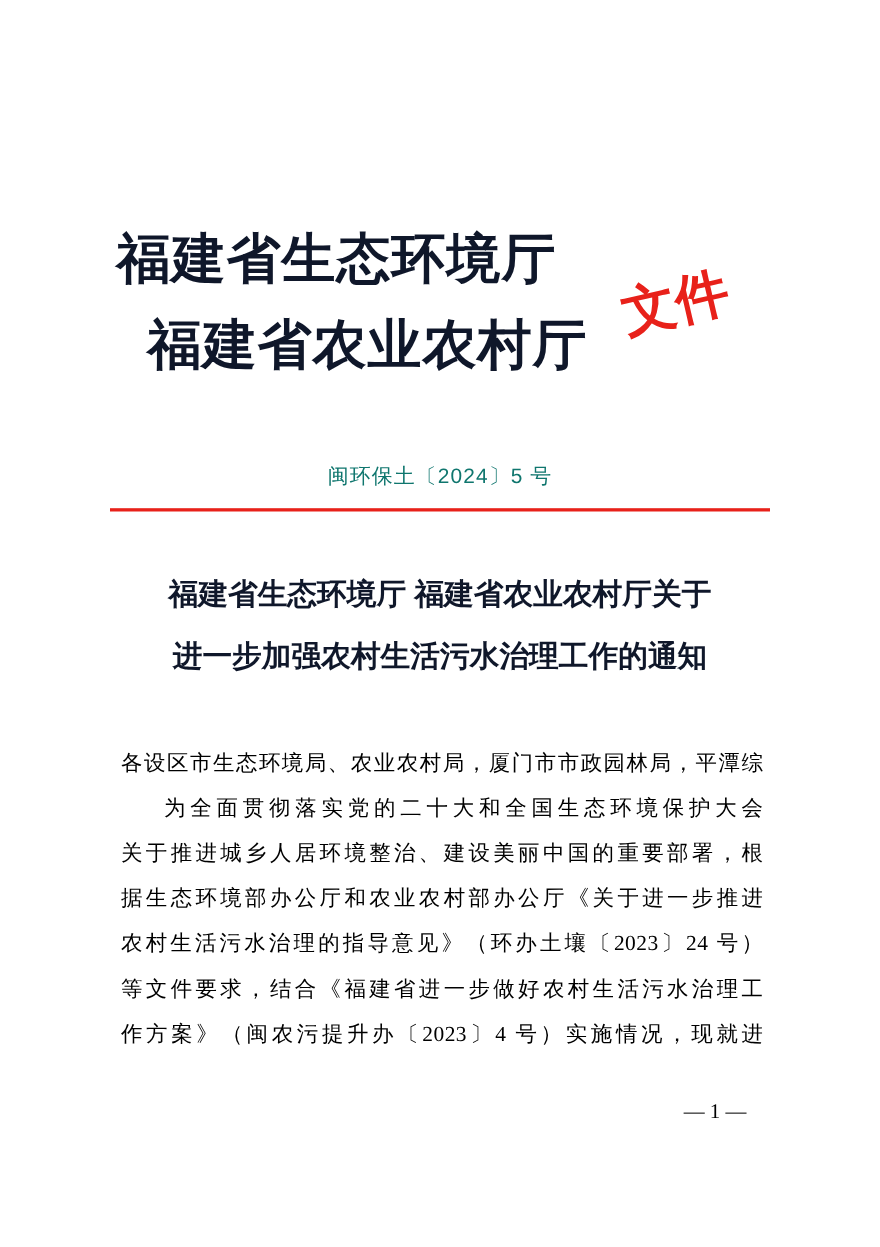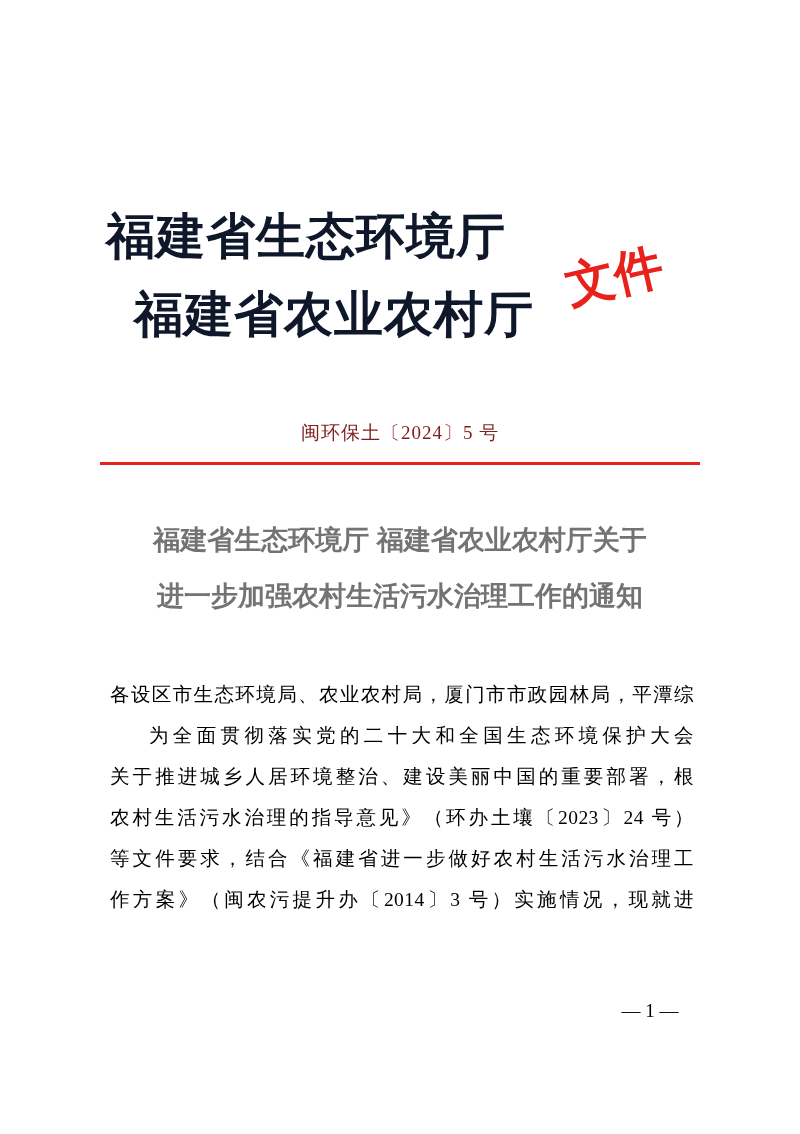--- a/index.html
+++ b/index.html
@@ -67,22 +67,22 @@
   }
 
   .doc-number {
     position: absolute;
     left: 0;
     top: 420px;
     width: 800px;
     text-align: center;
     font-size: 19px;
     letter-spacing: 1px;
-    font-family: Liberation Serif, serif;
-    color: #7f1d1d;
+    font-family: Liberation Sans, sans-serif;
+    color: #0f766e;
   }
 
   .red-rule {
     position: absolute;
     left: 100px;
     top: 462px;
     width: 600px;
     height: 3px;
     background: #e8211a;
   }
@@ -91,21 +91,21 @@
   .doc-title {
     position: absolute;
     left: 100px;
     top: 512px;
     width: 600px;
     text-align: center;
     font-family: "Liberation Sans", "DejaVu Sans", sans-serif;
     font-weight: bold;
     font-size: 27px;
     line-height: 56px;
-    color: #737373;
+    color: #0f172a;
   }
   .doc-title .tl {
     display: block;
     white-space: nowrap;
   }
 
   
   .body-text {
     position: absolute;
     left: 106px;
@@ -162,22 +162,23 @@
 
   <div class="doc-title">
     <span class="tl">福建省生态环境厅 福建省农业农村厅关于</span>
     <span class="tl">进一步加强农村生活污水治理工作的通知</span>
   </div>
 
   <div class="body-text">
     <p>各设区市生态环境局、农业农村局，厦门市市政园林局，平潭综</p>
     <p class="indent">为全面贯彻落实党的二十大和全国生态环境保护大会</p>
     <p>关于推进城乡人居环境整治、建设美丽中国的重要部署，根</p>
+    <p>据生态环境部办公厅和农业农村部办公厅《关于进一步推进</p>
     <p>农村生活污水治理的指导意见》（环办土壤〔2023〕24 号）</p>
     <p>等文件要求，结合《福建省进一步做好农村生活污水治理工</p>
-    <p>作方案》（闽农污提升办〔2014〕3 号）实施情况，现就进</p>
+    <p>作方案》（闽农污提升办〔2023〕4 号）实施情况，现就进</p>
   </div>
 
   <div class="page-number">
     <span class="pn-inner">— 1 —</span>
   </div>
 
 </div>
 
 </body></html>

